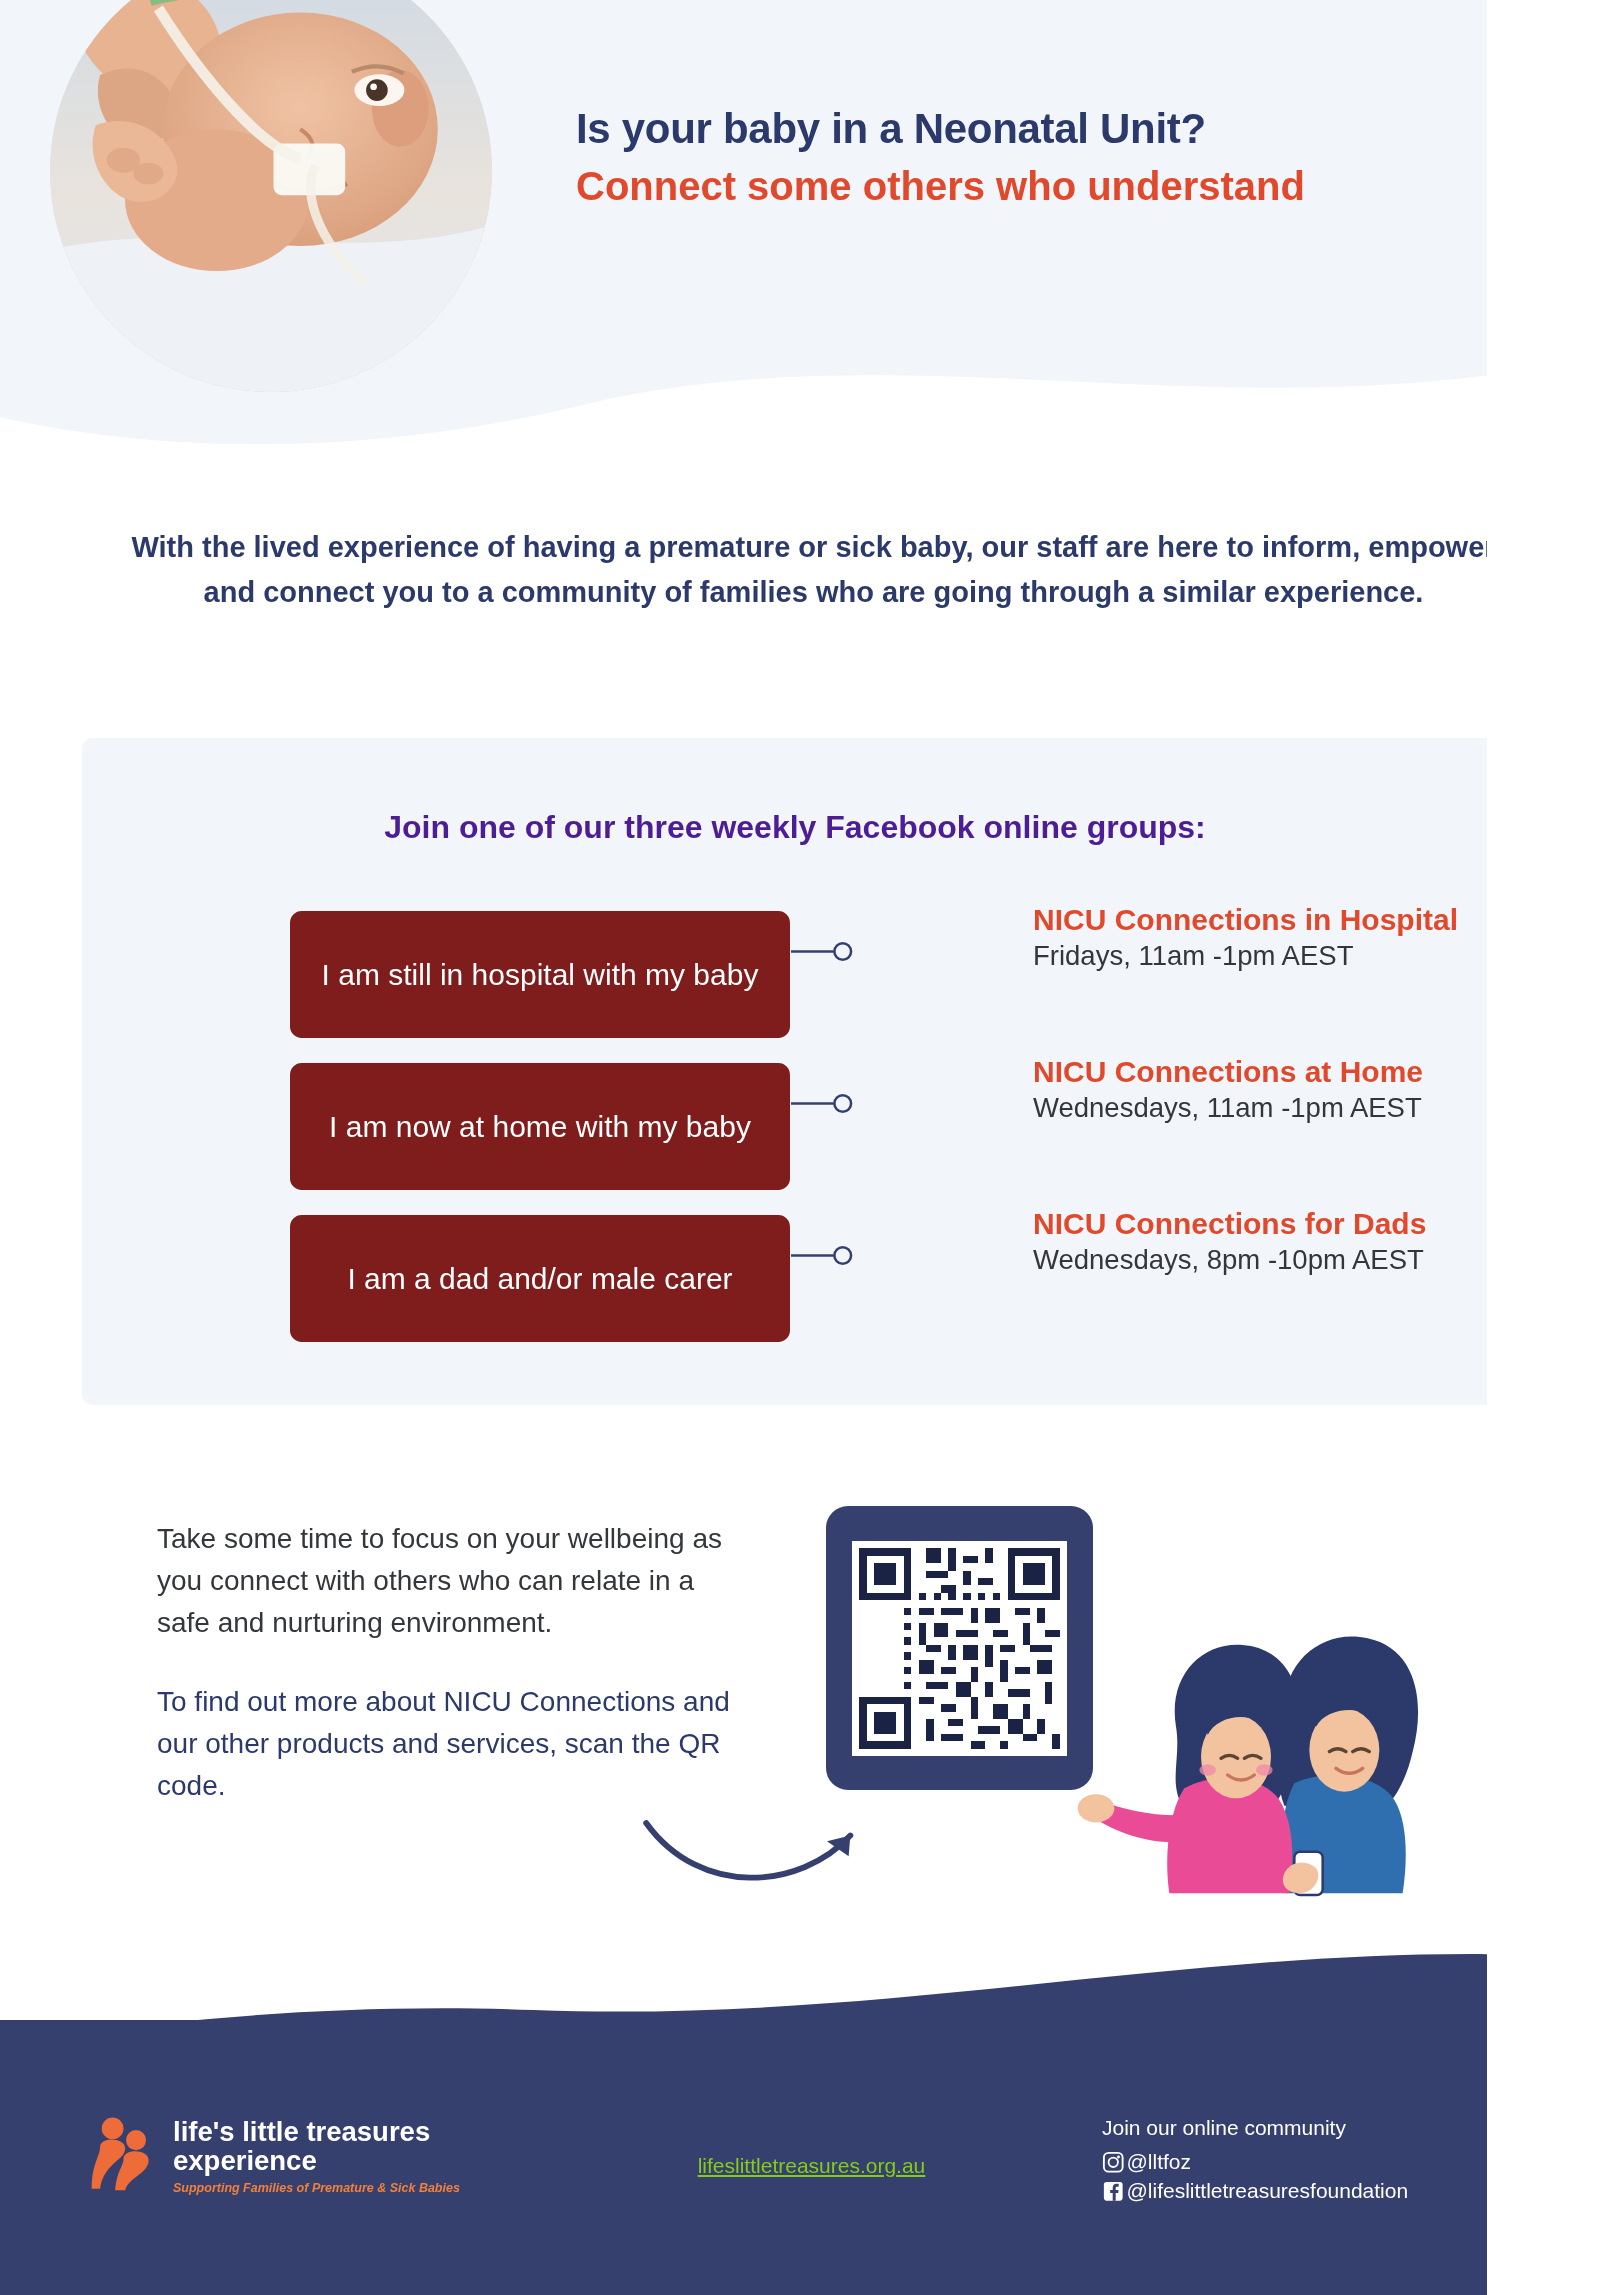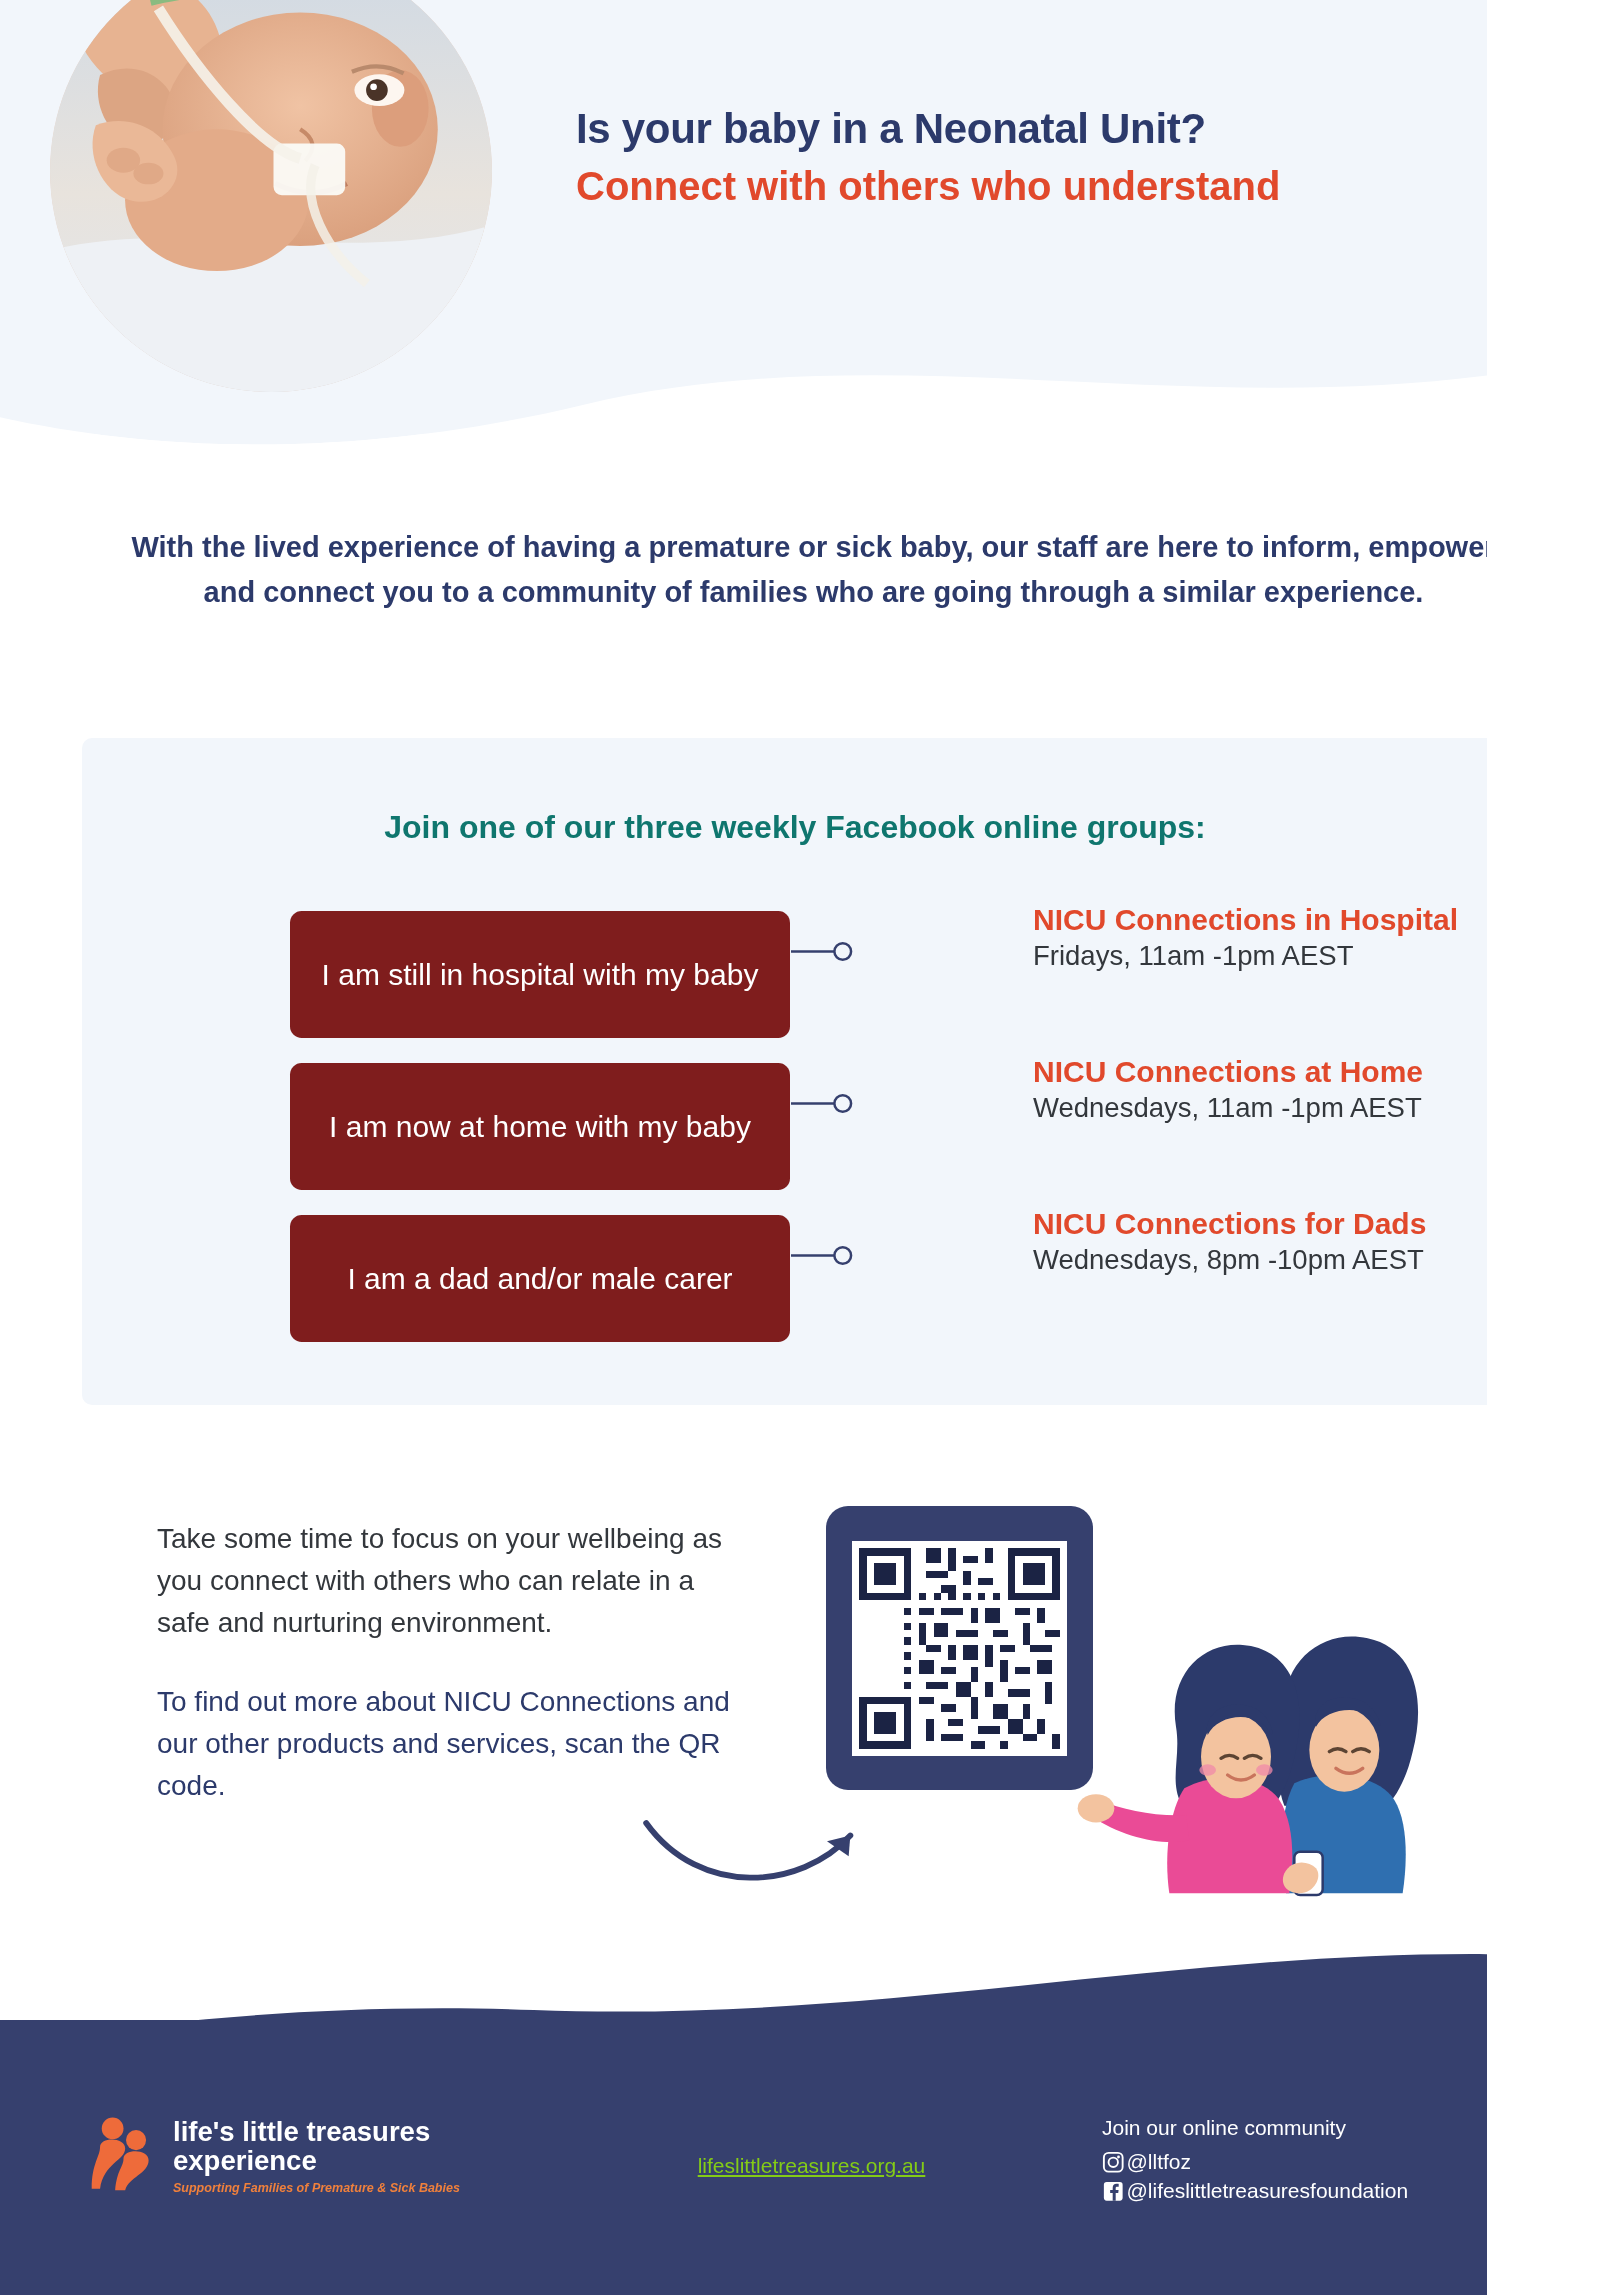--- a/index.html
+++ b/index.html
@@ -88,21 +88,21 @@
     border-radius: 10px;
   }
   .groups-heading {
     position: absolute;
     top: 71px;
     left: 0;
     width: 1426px;
     text-align: center;
     font-size: 32px;
     font-weight: bold;
-    color: #0f766e;
+    color: #4c1d95;
   }
   .group-row {
     position: absolute;
     left: 129px;
     width: 1193px;
     height: 133px;
   }
   .group-row.r0 { top: 150px; }
   .group-row.r1 { top: 302px; }
   .group-row.r2 { top: 454px; }
@@ -317,21 +317,21 @@
 
         <path d="M55,210 C95,195 135,215 150,250 C162,280 132,310 96,300 C62,290 42,245 55,210 Z" fill="#eab897"></path>
         <ellipse cx="88" cy="252" rx="20" ry="15" fill="#e0a987"></ellipse>
         <ellipse cx="118" cy="268" rx="18" ry="13" fill="#e0a987"></ellipse>
       </g>
     </svg>
   </div>
 
   <div class="header-text">
     <div class="title-main">Is your baby in a Neonatal Unit?</div>
-    <div class="title-sub">Connect with others who understand</div>
+    <div class="title-sub">Connect some others who understand</div>
   </div>
 
   <div class="intro">With the lived experience of having a premature or sick baby, our staff are here to inform, empower and connect you to a community of families who are going through a similar experience.</div>
 
   <div class="groups-card">
     <div class="groups-heading">Join one of our three weekly Facebook online groups:</div>
 
     <div class="group-row r0">
       <div class="pill">I am still in hospital with my baby</div>
       <svg class="connector" viewBox="0 0 290 152">

